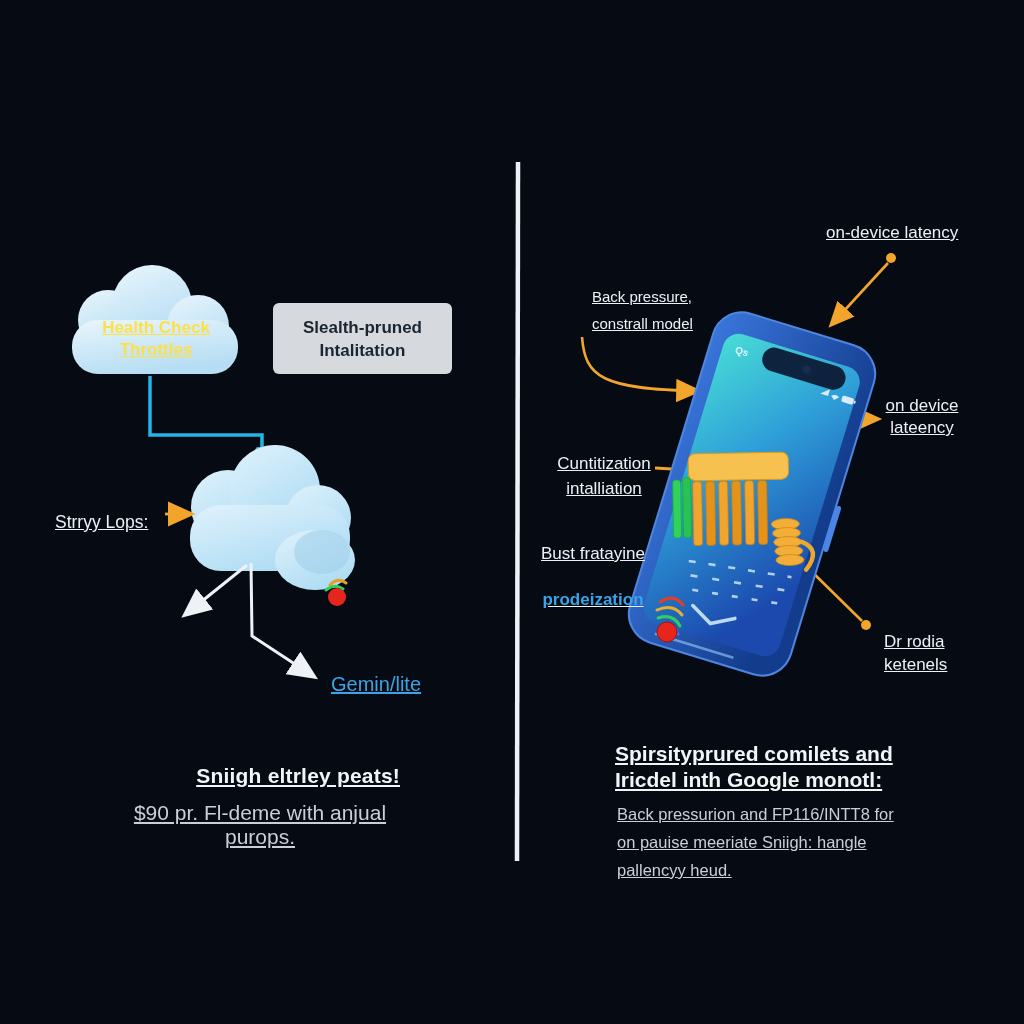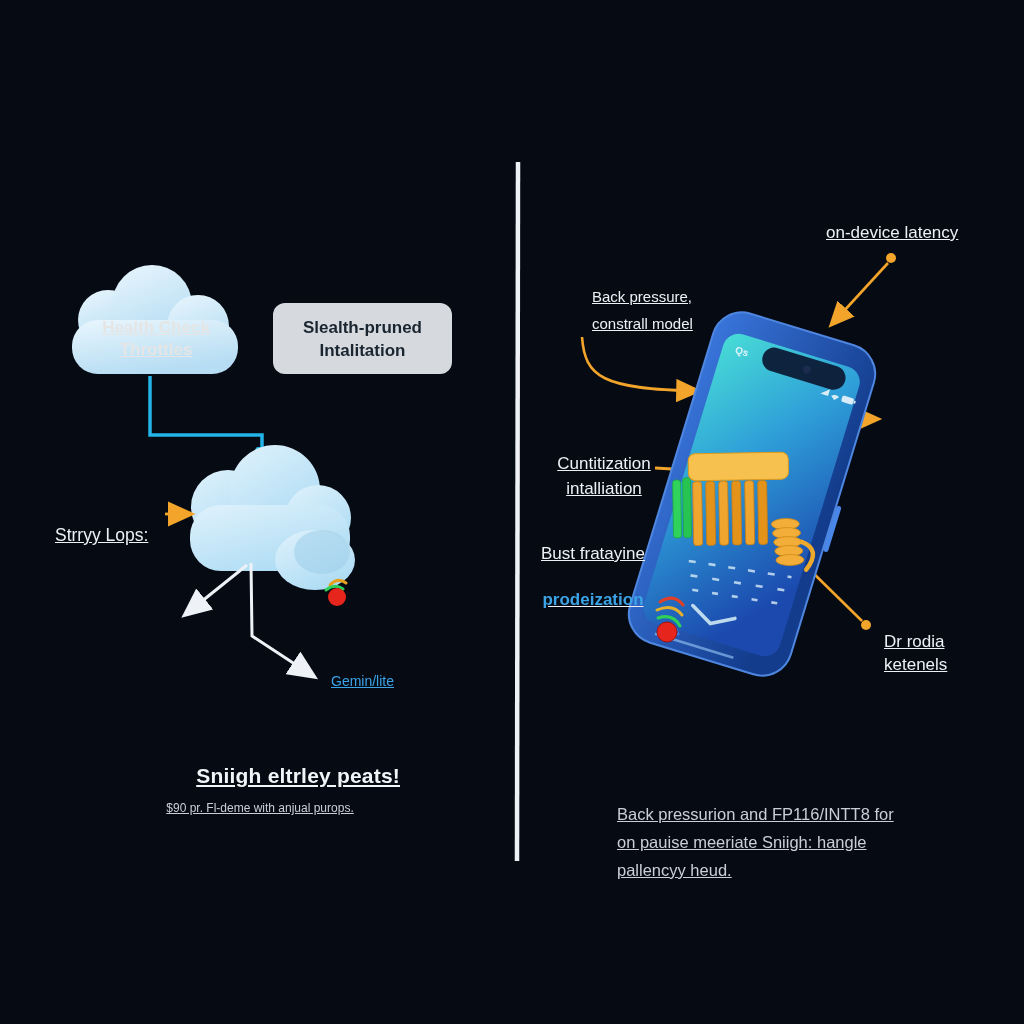--- a/index.html
+++ b/index.html
@@ -1,30 +1,30 @@
 <!DOCTYPE html>
 <html><head>
 <meta charset="utf-8">
 <style>
   html,body{margin:0;padding:0;background:#060a13;}
   #canvas{position:relative;width:1024px;height:1024px;background:#060a13;overflow:hidden;
           font-family:"Liberation Sans", sans-serif;}
   #art{position:absolute;left:0;top:0;}
   .label{position:absolute;white-space:pre-line;color:#edf1f5;text-decoration:underline;}
-  .lab-cloud{left:78px;top:317px;width:156px;text-align:center;color:#e5e5e5;
+  .lab-cloud{left:78px;top:317px;width:156px;text-align:center;color:#fde047;
              font-size:17px;line-height:22px;font-weight:600;}
   .gray-box{position:absolute;left:273px;top:303px;width:179px;height:71px;
-            background:#d6dade;border-radius:12px;display:flex;align-items:center;
+            background:#d6dade;border-radius:6px;display:flex;align-items:center;
             justify-content:center;text-align:center;color:#1a2530;font-size:17px;
             line-height:23px;font-weight:600;white-space:pre-line;}
-  .lab-strry{left:55px;top:525px;font-size:17.5px;}
-  .lab-gemin{left:331px;top:673px;font-size:14px;color:#3aa4e6;}
+  .lab-strry{left:55px;top:512px;font-size:17.5px;}
+  .lab-gemin{left:331px;top:673px;font-size:20px;color:#3aa4e6;}
   .lab-lhead{left:120px;top:764px;width:280px;text-align:right;font-size:21px;
              font-weight:bold;color:#f2f5f8;letter-spacing:.2px;}
-  .lab-lbody{left:100px;top:801px;width:320px;text-align:center;font-size:12px;color:#c9cfd8;}
+  .lab-lbody{left:100px;top:801px;width:320px;text-align:center;font-size:21px;color:#c9cfd8;}
   .lab-odl{left:826px;top:223px;font-size:17px;}
   .lab-bp{left:570px;top:283px;font-size:15px;line-height:27px;margin-left:22px;}
   .lab-odl2{left:872px;top:395px;width:100px;text-align:center;font-size:17px;line-height:22px;}
   .lab-quant{left:548px;top:451px;width:112px;text-align:center;font-size:17px;line-height:25px;}
   .lab-bust{left:535px;top:519px;width:116px;text-align:center;font-size:17px;line-height:23px;}
   .lab-bust .l2{color:#3aa4e6;font-weight:600;}
   .lab-kern{left:884px;top:594px;font-size:17px;line-height:23px;margin-top:36px;}
   .lab-rhead{left:615px;top:741px;font-size:21px;font-weight:bold;line-height:26px;color:#f2f5f8;}
   .lab-rbody{left:617px;top:800px;font-size:16.5px;line-height:28px;color:#c9cfd8;}
 </style>
@@ -173,30 +173,34 @@
 
   <div class="label lab-lhead">Sniigh eltrley peats!</div>
 
   <div class="label lab-lbody">$90 pr. Fl-deme with anjual purops.</div>
 
   <div class="label lab-odl">on-device latency</div>
 
   <div class="label lab-bp">Back pressure,
 constrall model</div>
 
+  <div class="label lab-odl2">on device
+lateency</div>
 
   <div class="label lab-quant">Cuntitization
 intalliation</div>
 
   <div class="label lab-bust">
     <span>Bust fratayine</span><br>
     <span class="l2">prodeization</span>
   </div>
 
   <div class="label lab-kern">Dr rodia
 ketenels</div>
 
+  <div class="label lab-rhead">Spirsityprured comilets and
+Iricdel inth Google monotl:</div>
 
   <div class="label lab-rbody">Back pressurion and FP116/INTT8 for
 on pauise meeriate Sniigh: hangle
 pallencyy heud.</div>
 
 </div>
 
 </body></html>

